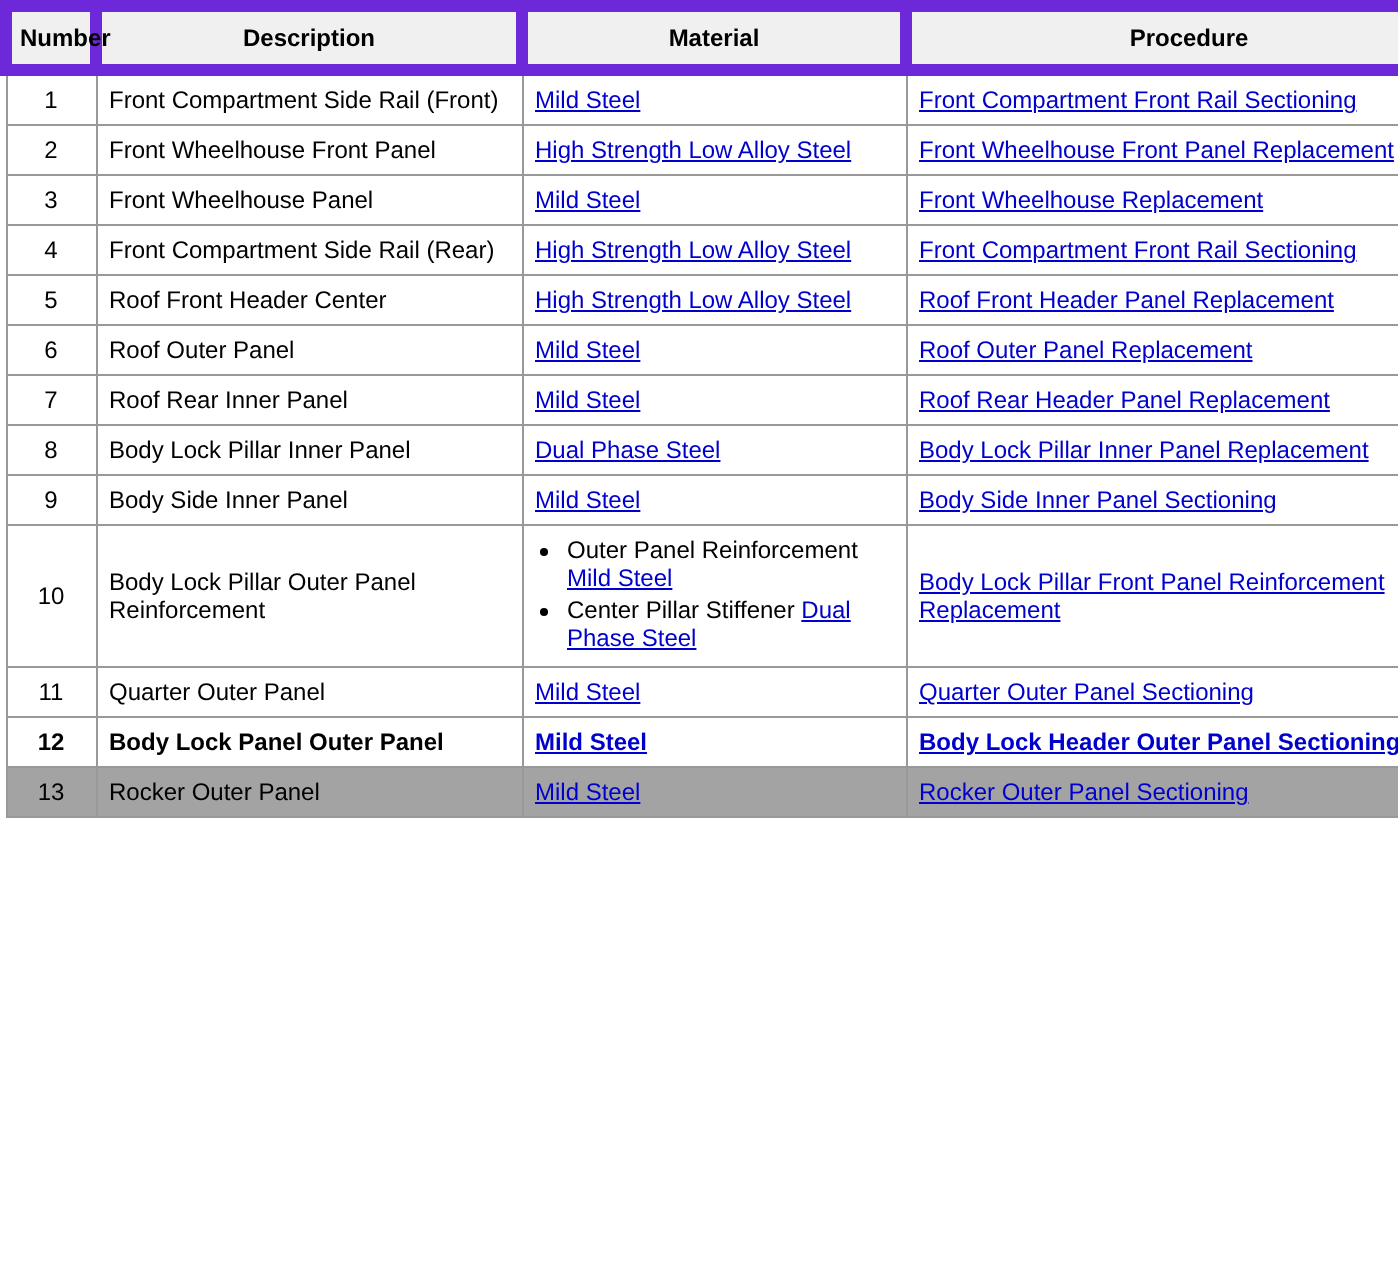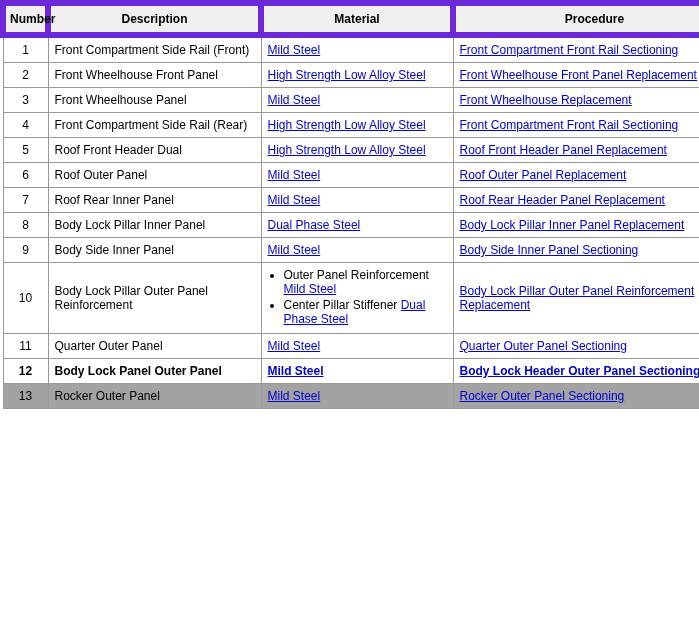--- a/index.html
+++ b/index.html
@@ -76,21 +76,21 @@
         <td class="col-procedure"><a href="#">Front Wheelhouse Replacement</a></td>
       </tr>
       <tr style="background: rgb(255, 255, 255);">
         <td class="col-number center">4</td>
         <td class="col-description">Front Compartment Side Rail (Rear)</td>
         <td class="col-material"><a href="#">High Strength Low Alloy Steel</a></td>
         <td class="col-procedure"><a href="#">Front Compartment Front Rail Sectioning</a></td>
       </tr>
       <tr style="background: rgb(255, 255, 255);">
         <td class="col-number center">5</td>
-        <td class="col-description">Roof Front Header Dual</td>
+        <td class="col-description">Roof Front Header Center</td>
         <td class="col-material"><a href="#">High Strength Low Alloy Steel</a></td>
         <td class="col-procedure"><a href="#">Roof Front Header Panel Replacement</a></td>
       </tr>
       <tr style="background: rgb(255, 255, 255);">
         <td class="col-number center">6</td>
         <td class="col-description">Roof Outer Panel</td>
         <td class="col-material"><a href="#">Mild Steel</a></td>
         <td class="col-procedure"><a href="#">Roof Outer Panel Replacement</a></td>
       </tr>
       <tr style="background: rgb(255, 255, 255);">
@@ -113,21 +113,21 @@
       </tr>
       <tr style="background: rgb(255, 255, 255);">
         <td class="col-number center">10</td>
         <td class="col-description">Body Lock Pillar Outer Panel Reinforcement</td>
         <td class="col-material">
           <ul class="material-list">
             <li><span>Outer Panel Reinforcement </span><a href="#">Mild Steel</a></li>
             <li><span>Center Pillar Stiffener </span><a href="#">Dual Phase Steel</a></li>
           </ul>
         </td>
-        <td class="col-procedure"><a href="#">Body Lock Pillar Outer Panel Reinforcement Replacement</a></td>
+        <td class="col-procedure"><a href="#">Body Lock Pillar Front Panel Reinforcement Replacement</a></td>
       </tr>
       <tr style="background: rgb(255, 255, 255); padding-left: 32px;">
         <td class="col-number center">11</td>
         <td class="col-description">Quarter Outer Panel</td>
         <td class="col-material"><a href="#">Mild Steel</a></td>
         <td class="col-procedure"><a href="#">Quarter Outer Panel Sectioning</a></td>
       </tr>
       <tr style="background: rgb(255, 255, 255); font-weight: bold;">
         <td class="col-number center">12</td>
         <td class="col-description">Body Lock Panel Outer Panel</td>

